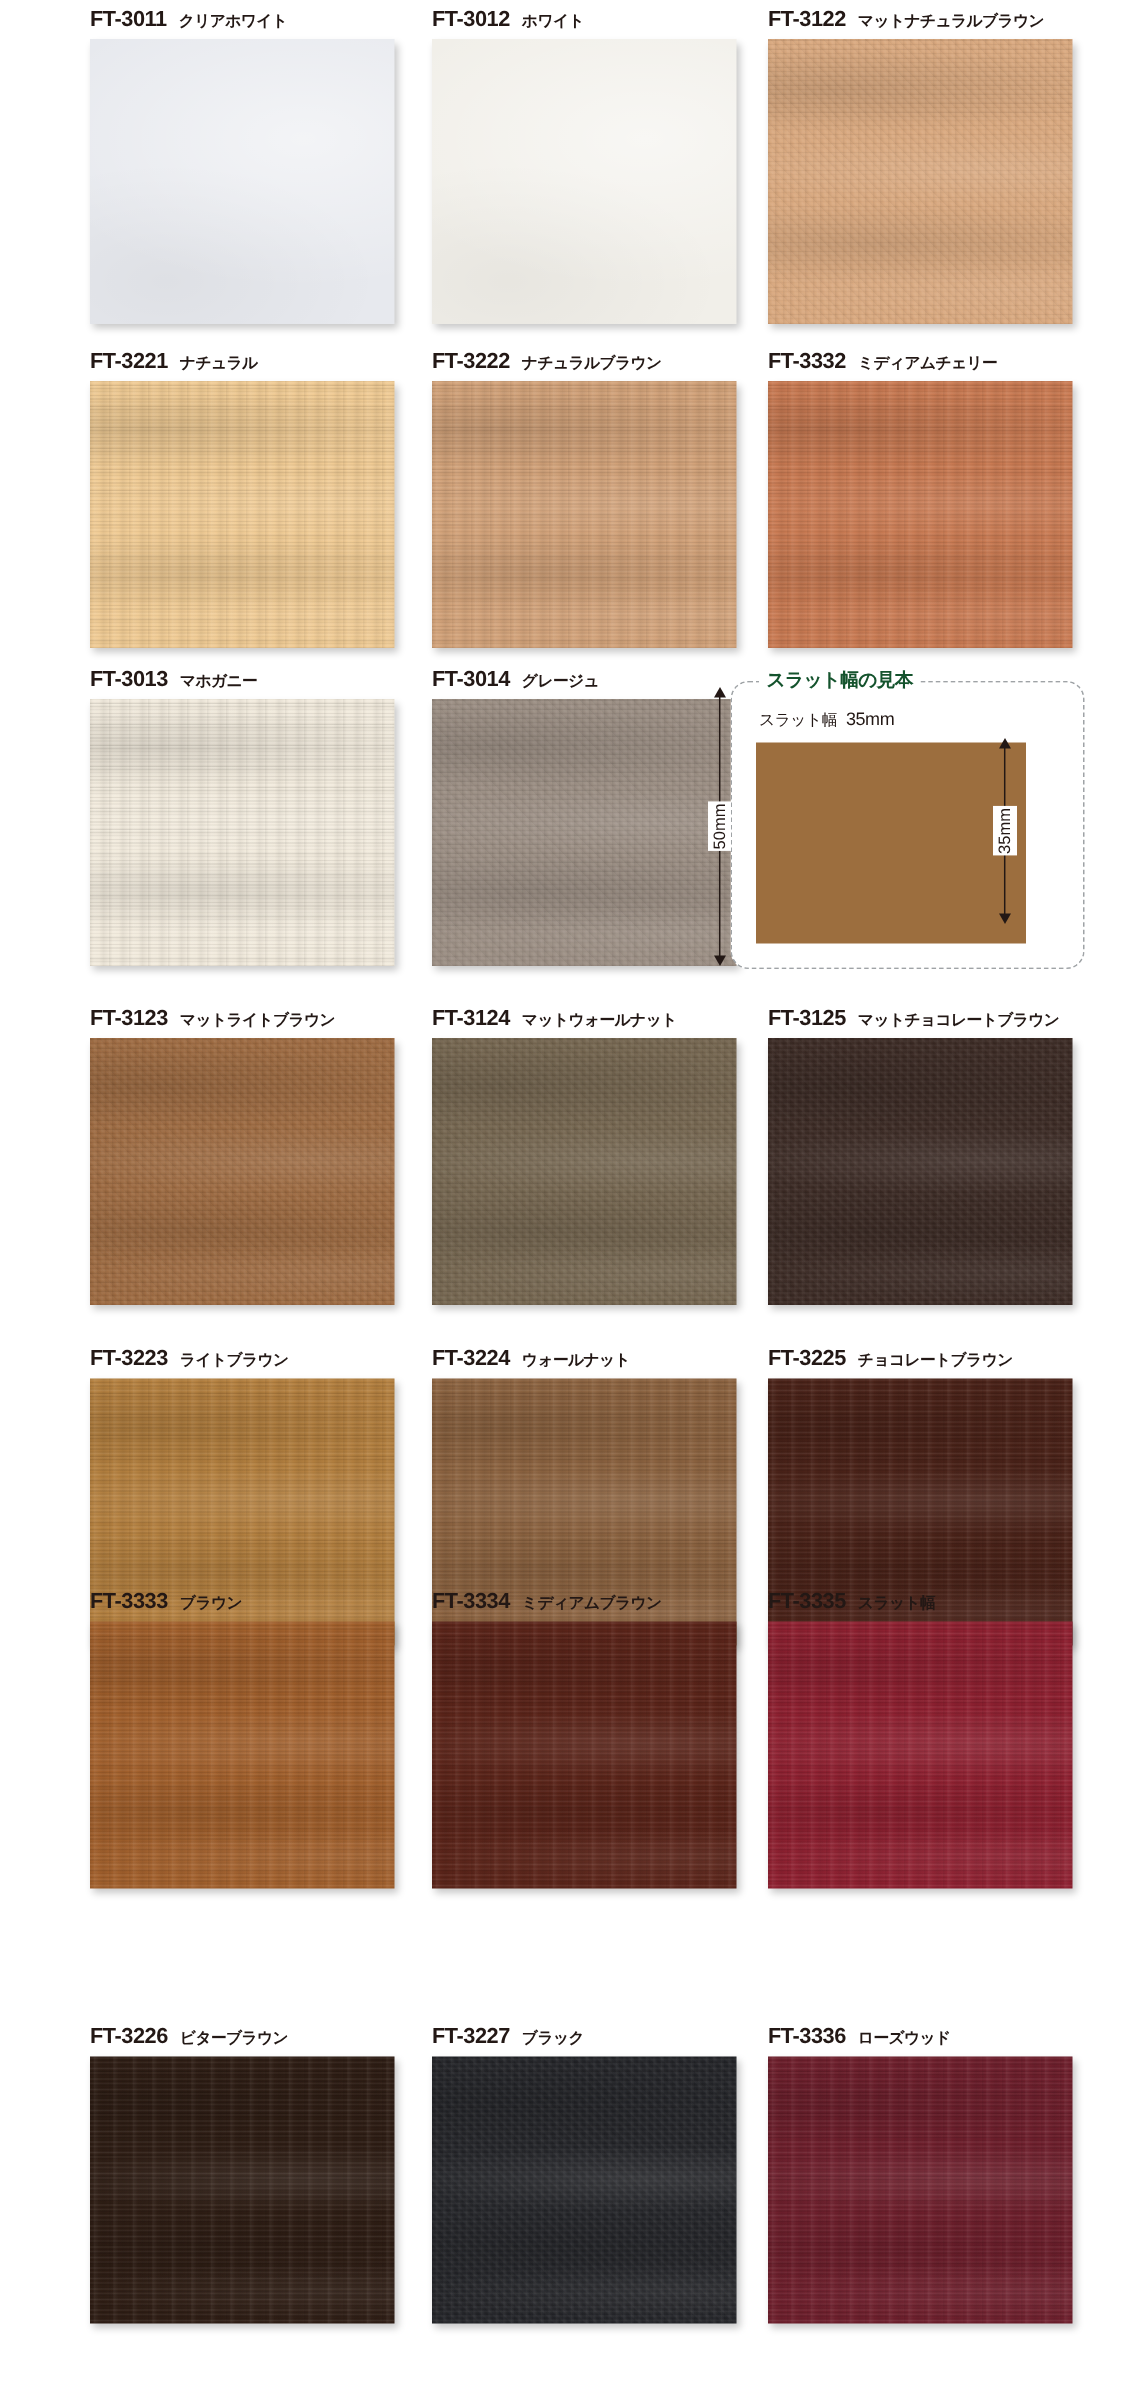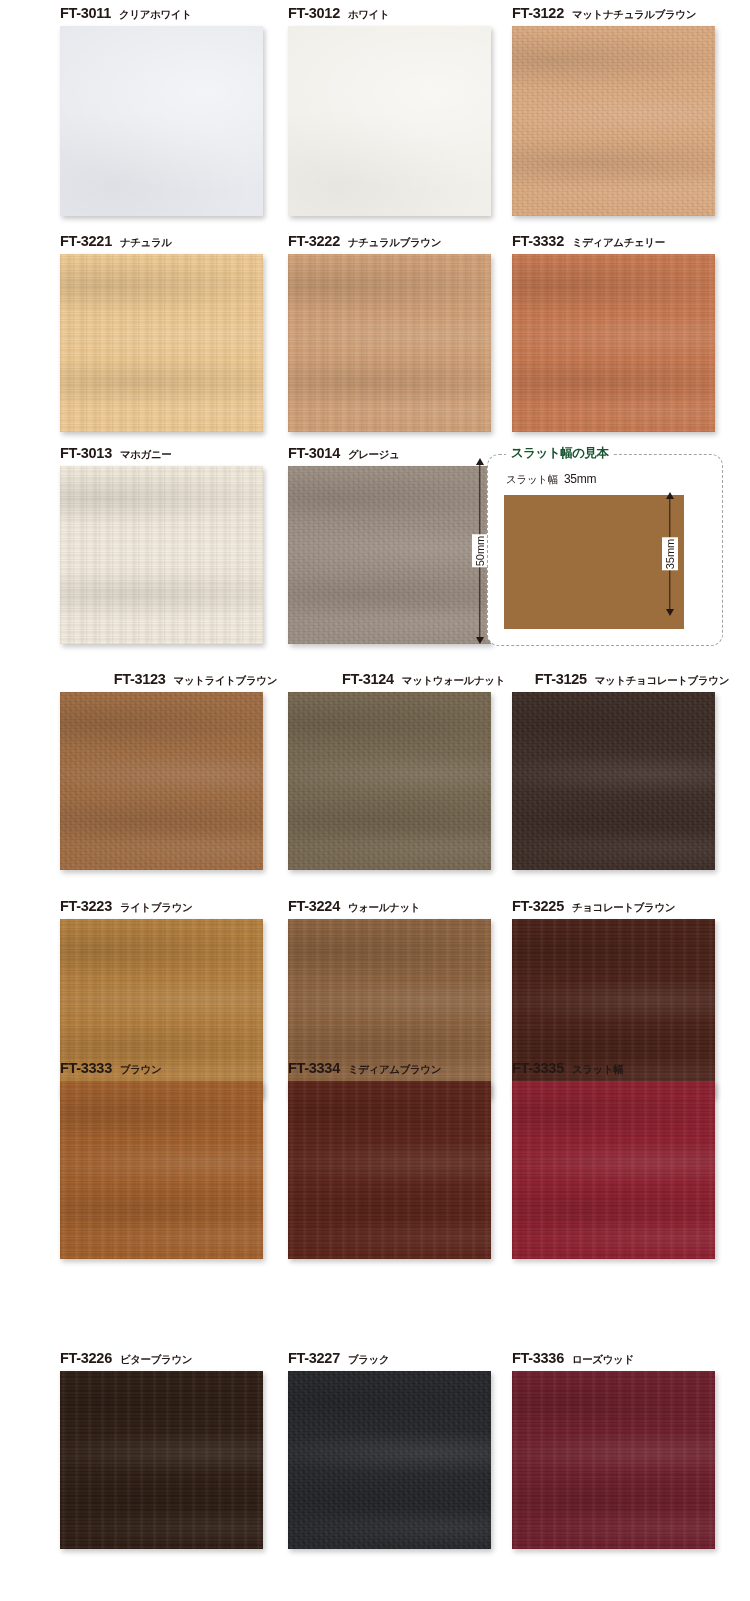--- a/index.html
+++ b/index.html
@@ -328,21 +328,21 @@
     </div>
 
     <div class="dim dim-35">
       <div class="dim-line"></div>
       <div class="arr up"></div>
       <div class="arr down"></div>
       <div class="dim-cap">35mm</div>
     </div>
   </div>
 
-  <div class="row" style="position:absolute; top:666px; width:750px;text-align:right;">
+  <div class="row" style="position:absolute; top:666px; width:750px;">
     <div class="cell c0">
       <div class="label">
         <span class="code">FT-3123</span><span class="name">マットライトブラウン</span>
       </div>
       <div class="swatch matte" style="background-color: rgb(157, 106, 65);">
         <div class="grain g1"></div>
         <div class="grain g2"></div>
         <div class="grain g3"></div>
       </div>
     </div>

